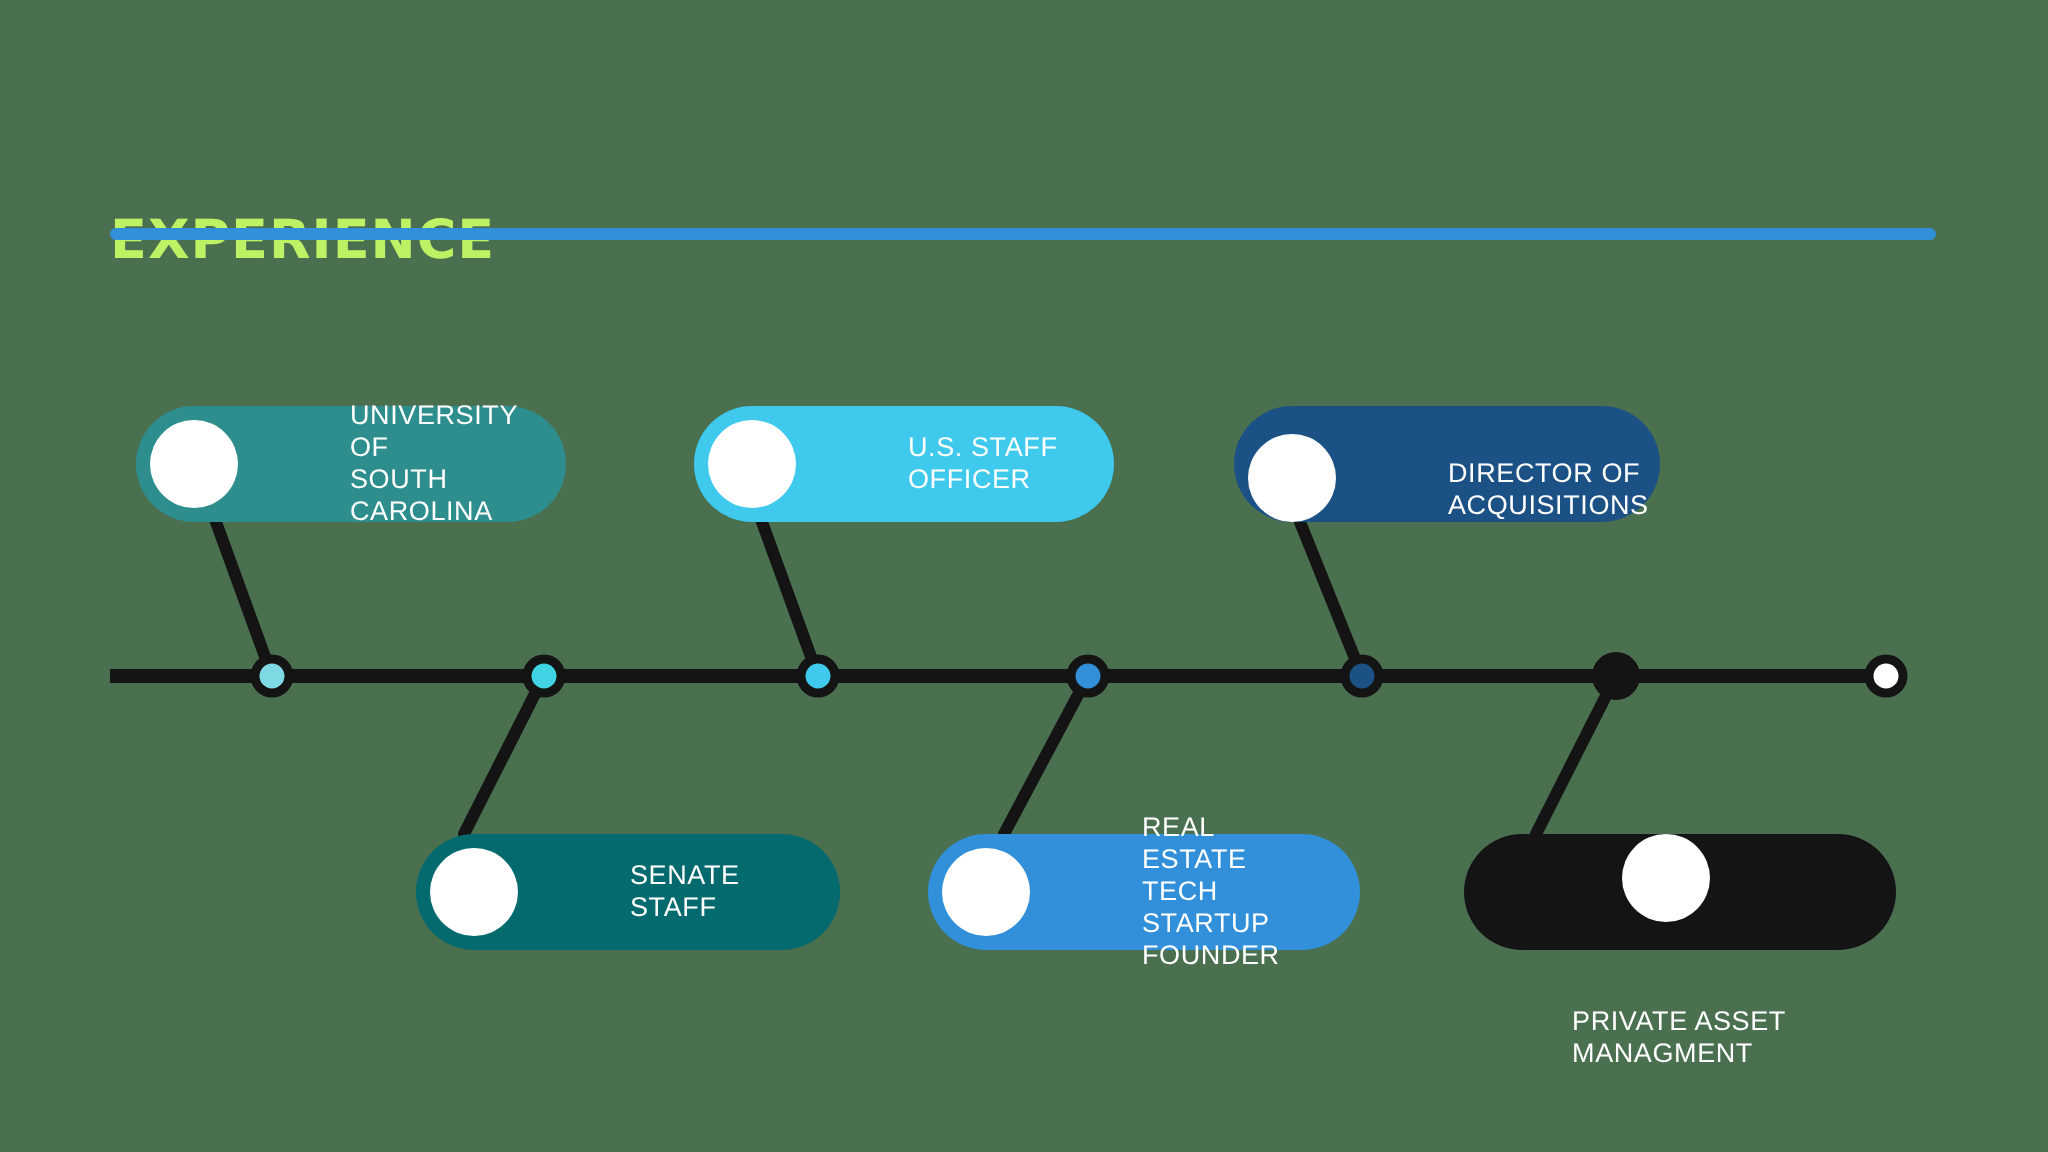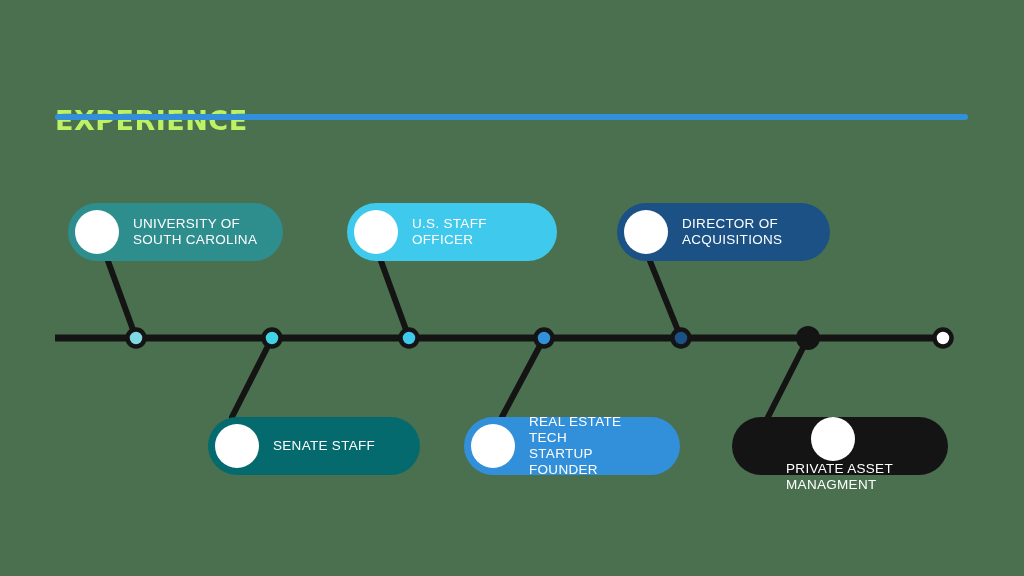--- a/index.html
+++ b/index.html
@@ -30,21 +30,21 @@
   
   #skeleton{position:absolute;left:0;top:0;width:1024px;height:576px;}
 
   
   .pill{
     position:absolute;
     display:flex;align-items:center;
     height:58px;
     border-radius:29px;
     box-sizing:border-box;
-    padding-left:7px;padding-right:22px;
+    padding-left:7px;padding-right:22px;gap:42px;
   }
   .pill .badge{
     width:44px;height:44px;border-radius:50%;
     background:#ffffff;flex:0 0 44px;
   }
   .pill .pill-label{
     margin-left:14px;
     color:#ffffff;
     font-size:13.5px;
     font-weight:500;
@@ -83,21 +83,21 @@
   <div id="pill-layer">
       <div class="pill" style="left: 68px; top: 203px; width: 215px; background: rgb(46, 142, 142);">
         <div class="badge"></div>
         <div class="pill-label">UNIVERSITY OF
 SOUTH CAROLINA</div>
       </div>
       <div class="pill" style="left: 347px; top: 203px; width: 210px; background: rgb(63, 201, 237);">
         <div class="badge"></div>
         <div class="pill-label">U.S. STAFF OFFICER</div>
       </div>
-      <div class="pill" style="left: 617px; top: 203px; width: 213px; background: rgb(27, 81, 133);">
+      <div class="pill" style="left: 617px; top: 203px; width: 213px; background: rgb(27, 81, 133); align-items: flex-end;">
         <div class="badge"></div>
         <div class="pill-label">DIRECTOR OF
 ACQUISITIONS</div>
       </div>
       <div class="pill" style="left: 208px; top: 417px; width: 212px; background: rgb(4, 106, 109);">
         <div class="badge"></div>
         <div class="pill-label">SENATE STAFF</div>
       </div>
       <div class="pill" style="left: 464px; top: 417px; width: 216px; background: rgb(49, 144, 217);">
         <div class="badge"></div>

